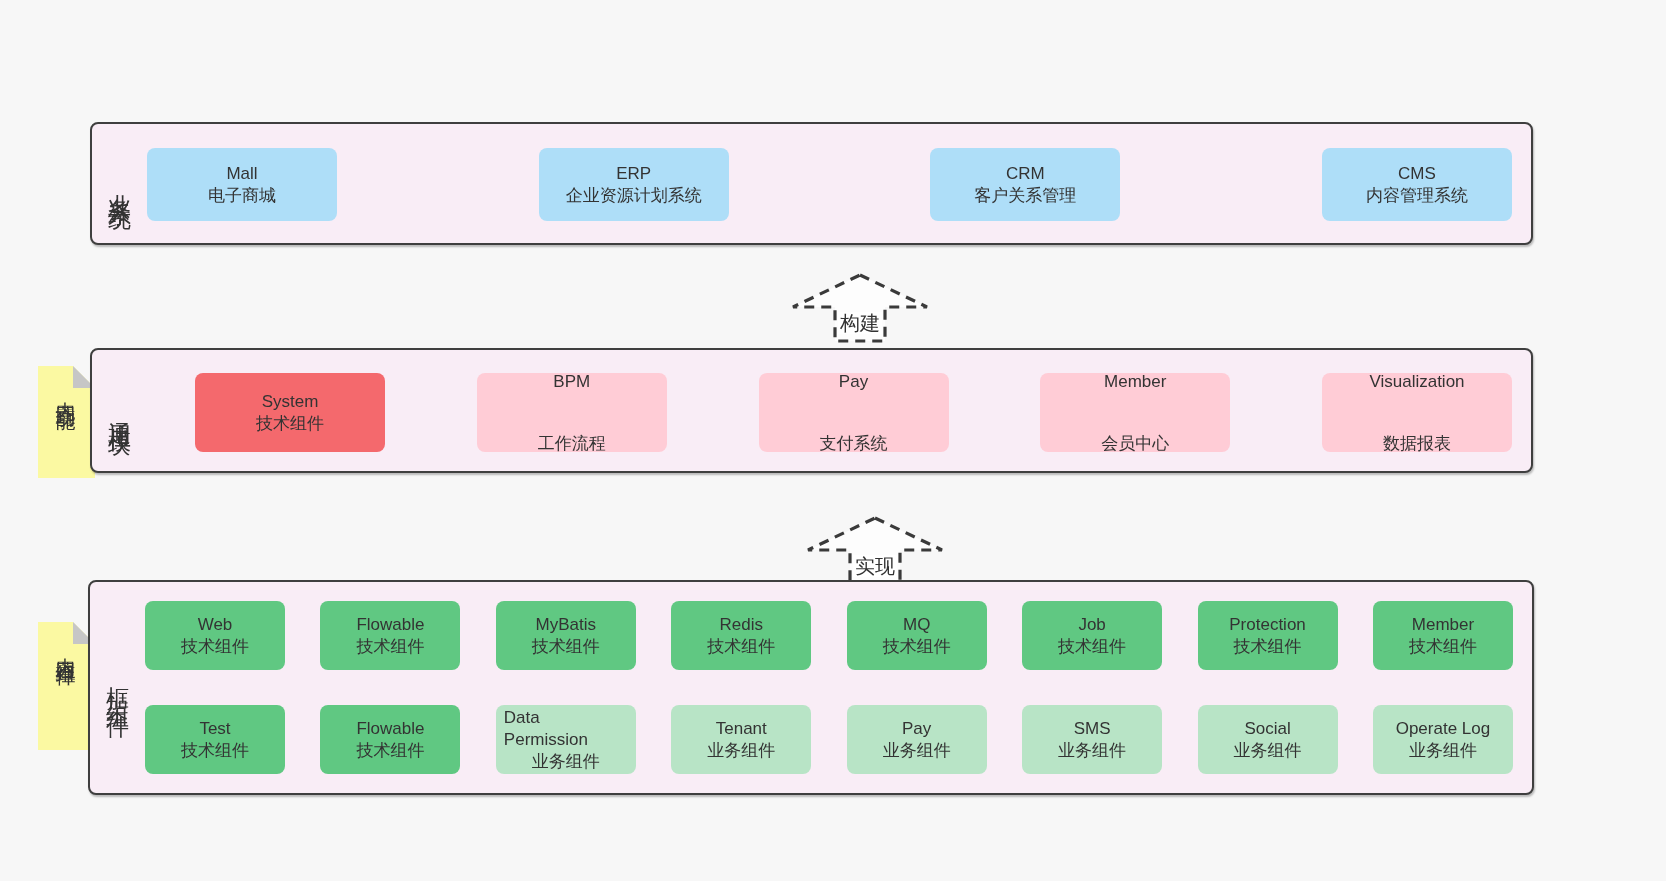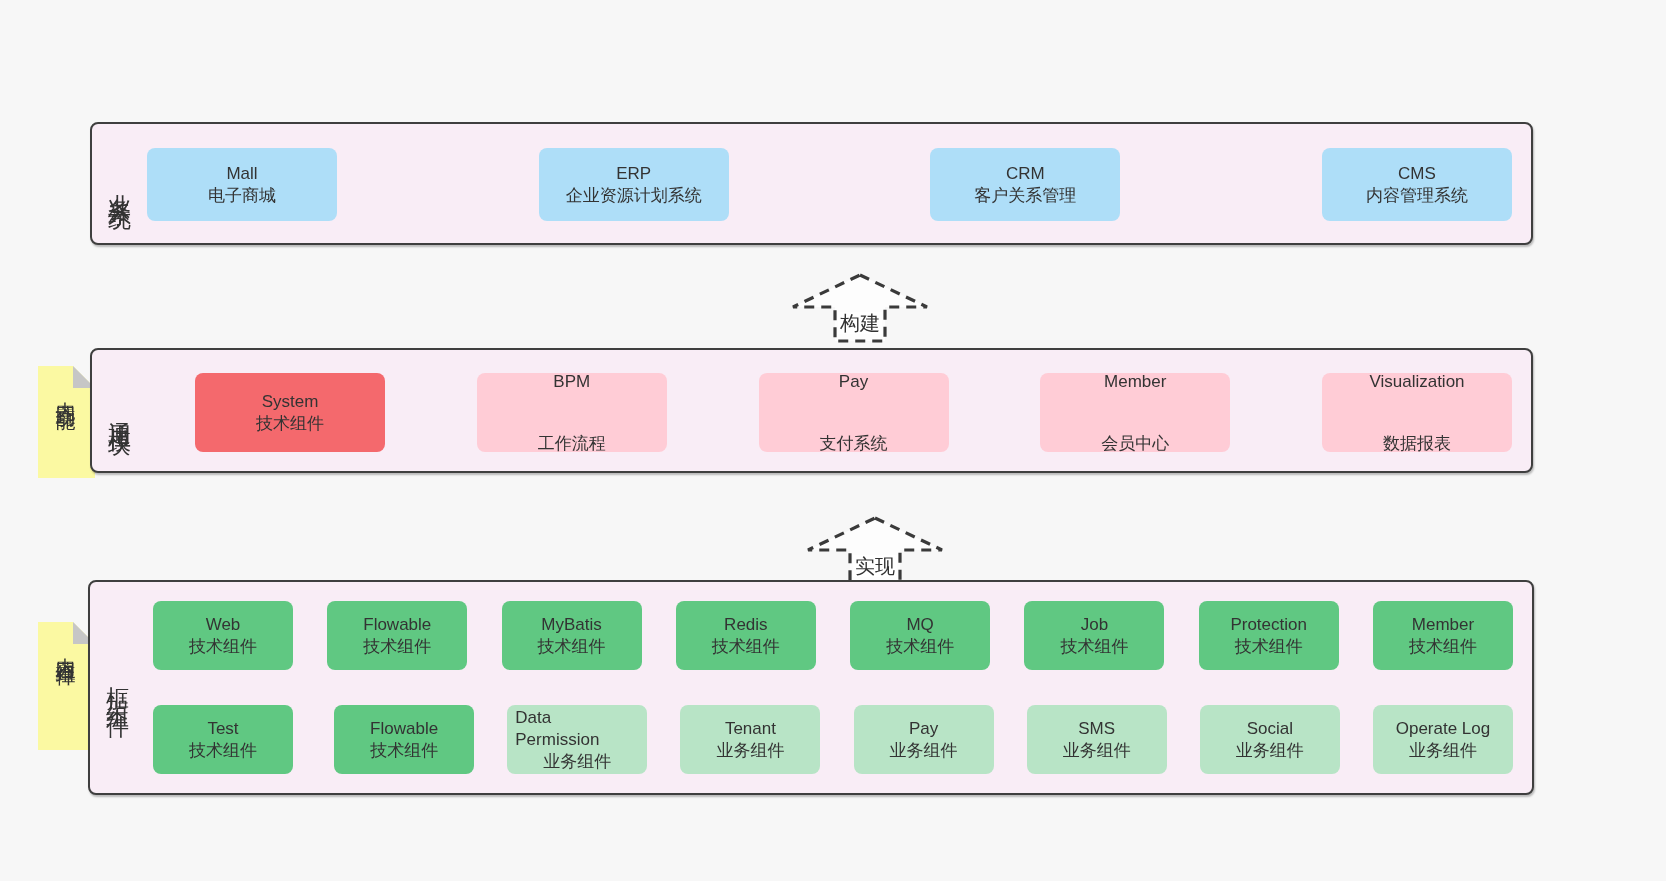--- a/index.html
+++ b/index.html
@@ -51,21 +51,21 @@
     text-align:left;
     padding:2px 8px;
     font-size:17px; line-height:22px;
   }
   .row6 .box { width:190px; }
   .row8 .box { width:140px; }
 
   .blue        { background:#aedef8; }
   .red         { background:#f4696d;margin-left:48px; }
   .pink        { background:#ffccd6;gap:40px; }
-  .green       { background:#60c882;margin-left:8px; }
+  .green       { background:#60c882; }
   .light-green { background:#b8e4c6; }
 
   
   .tag {
     position:absolute; width:57px;
     background:#fbf9a2; z-index:1;
     clip-path:polygon(0 0, calc(100% - 22px) 0, 100% 22px, 100% 100%, 0 100%);
   }
   .tag::before {
     content:""; position:absolute; top:0; right:0;

